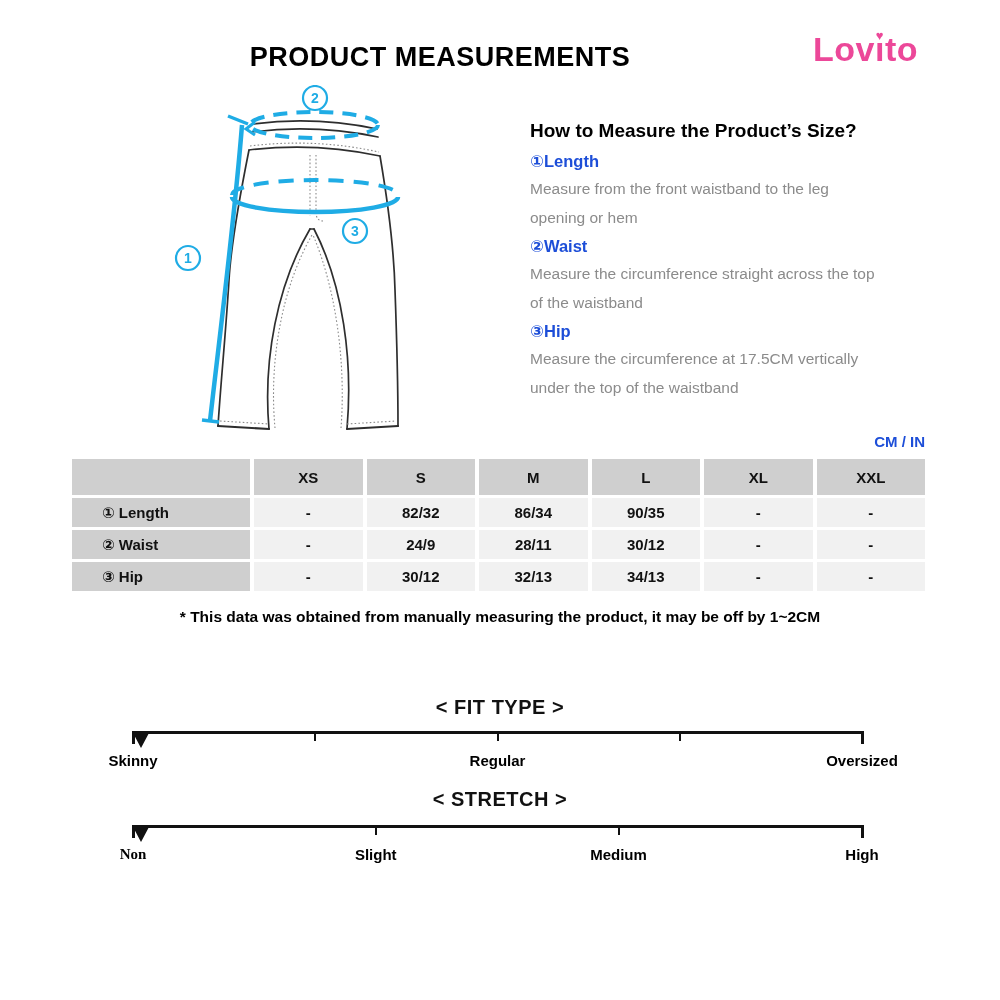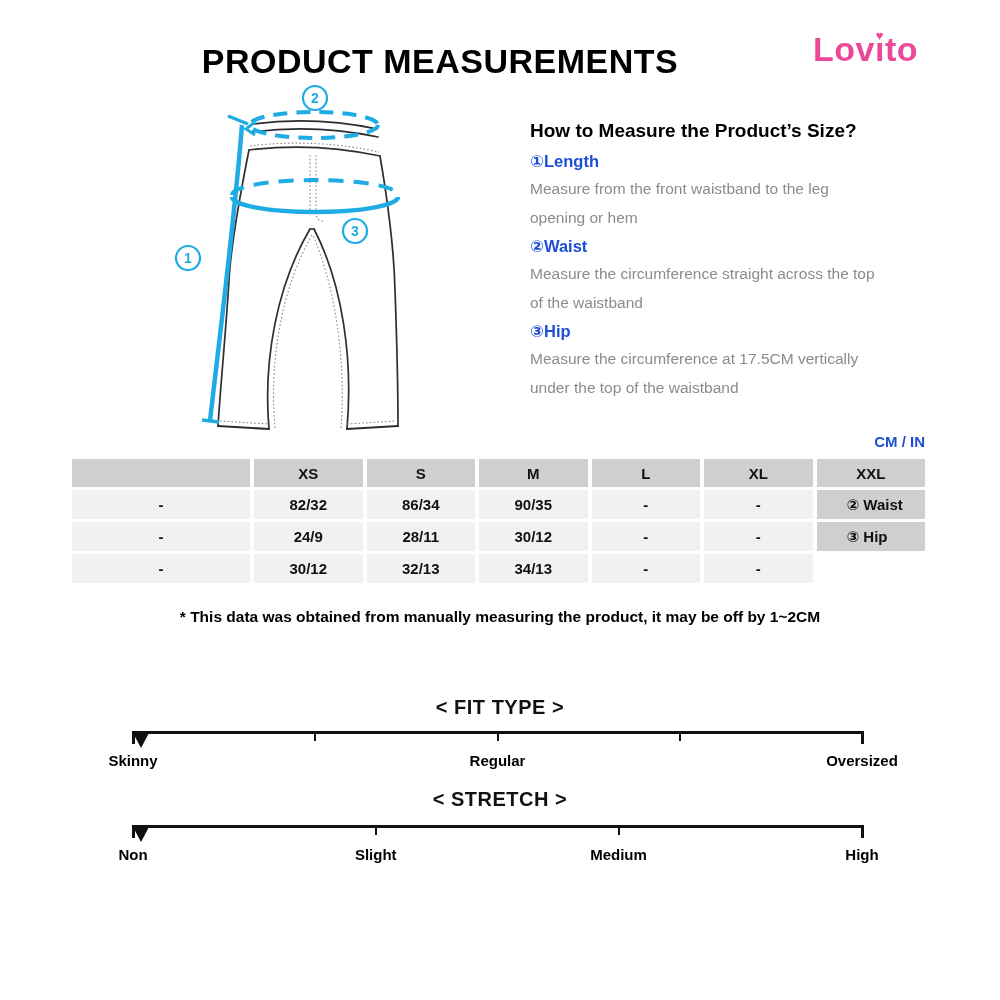--- a/index.html
+++ b/index.html
@@ -1,41 +1,41 @@
 <!DOCTYPE html>
 <html><head>
 <meta charset="utf-8">
 <style>
   html,body{margin:0;padding:0;background:#fff;}
   .page{position:relative;width:1000px;height:1000px;background:#fff;overflow:hidden;
         font-family:"Liberation Sans","DejaVu Sans",sans-serif;color:#111;}
 
   
   .main-title{position:absolute;top:42px;left:0;width:880px;text-align:center;
-              font-size:34px;font-weight:800;letter-spacing:.5px;color:#000;}
+              font-size:27px;font-weight:800;letter-spacing:.5px;color:#000;}
   .brand{position:absolute;top:30px;left:813px;font-size:34px;font-weight:700;color:#ec4899;letter-spacing:.5px;}
   .brand .i-wrap{position:relative;display:inline-block;}
   .brand .i-dot{position:absolute;left:50%;top:-1px;transform:translateX(-50%);font-size:13px;line-height:1;}
 
   
   .diagram{position:absolute;left:165px;top:85px;width:340px;height:350px;}
 
   
   .instructions{position:absolute;left:530px;top:120px;width:400px;}
   .instructions h2{margin:0 0 10px 0;font-size:19px;font-weight:700;color:#000;}
   .instr-title{font-size:16.5px;font-weight:700;color:#1d4ed8;margin:5px 0 3px 0;}
   .instr-desc{font-size:15.5px;color:#8b8b8b;line-height:29px;width:352px;margin:0 0 2px 0;}
 
   
   .unit-label{position:absolute;top:433px;right:75px;font-size:15px;font-weight:700;color:#1d4ed8;}
   .size-table{position:absolute;left:72px;top:459px;width:853px;
               display:grid;grid-template-columns:178px repeat(6,1fr);gap:3px 4px;}
   .cell{display:flex;align-items:center;justify-content:center;
         font-size:15px;font-weight:700;color:#111;}
-  .cell.h{background:#cfcfcf;height:28px;}
+  .cell.h{background:#cfcfcf;height:36px;}
   .cell.l{background:#cfcfcf;height:29px;justify-content:flex-start;padding-left:30px;font-weight:600;}
   .cell.d{background:#f1f1f1;height:29px;}
 
   
   .footnote{position:absolute;top:608px;left:0;width:1000px;text-align:center;
             font-size:15.5px;font-weight:700;color:#000;}
 
   
   .slider{position:absolute;left:0;width:1000px;}
   .slider .s-title{width:1000px;text-align:center;font-size:20px;font-weight:800;letter-spacing:.5px;color:#111;}
@@ -124,20 +124,21 @@
 
   <div class="unit-label">CM / IN</div>
   <div class="size-table">
       <div class="cell h"></div>
       <div class="cell h">XS</div>
       <div class="cell h">S</div>
       <div class="cell h">M</div>
       <div class="cell h">L</div>
       <div class="cell h">XL</div>
       <div class="cell h">XXL</div>
+      <div class="cell l">① Length</div>
       <div class="cell d">-</div>
       <div class="cell d">82/32</div>
       <div class="cell d">86/34</div>
       <div class="cell d">90/35</div>
       <div class="cell d">-</div>
       <div class="cell d">-</div>
       <div class="cell l">② Waist</div>
       <div class="cell d">-</div>
       <div class="cell d">24/9</div>
       <div class="cell d">28/11</div>
@@ -172,20 +173,20 @@
   </div>
   <div class="slider" id="slider-1">
     <div class="s-title">&lt; STRETCH &gt;</div>
     <div class="s-line-wrap">
         <div class="s-line"></div>
         <div class="s-tick end" style="left: calc(0% - 1px);"></div>
         <div class="s-tick mid" style="left: calc(33.3% - 1px);"></div>
         <div class="s-tick mid" style="left: calc(66.6% - 1px);"></div>
         <div class="s-tick end" style="left: calc(100% - 1px);"></div>
         <div class="s-marker" style="left: 0%;"></div>
-        <div class="s-label" style="left: 0%;">Non</div>
+        <div class="s-label" style="left: 0%; font-family: Liberation Serif, serif;">Non</div>
         <div class="s-label" style="left: 33.3%;">Slight</div>
         <div class="s-label" style="left: 66.6%;">Medium</div>
         <div class="s-label" style="left: 100%;">High</div>
       </div>
   </div>
 
 </div>
 
 </body></html>

